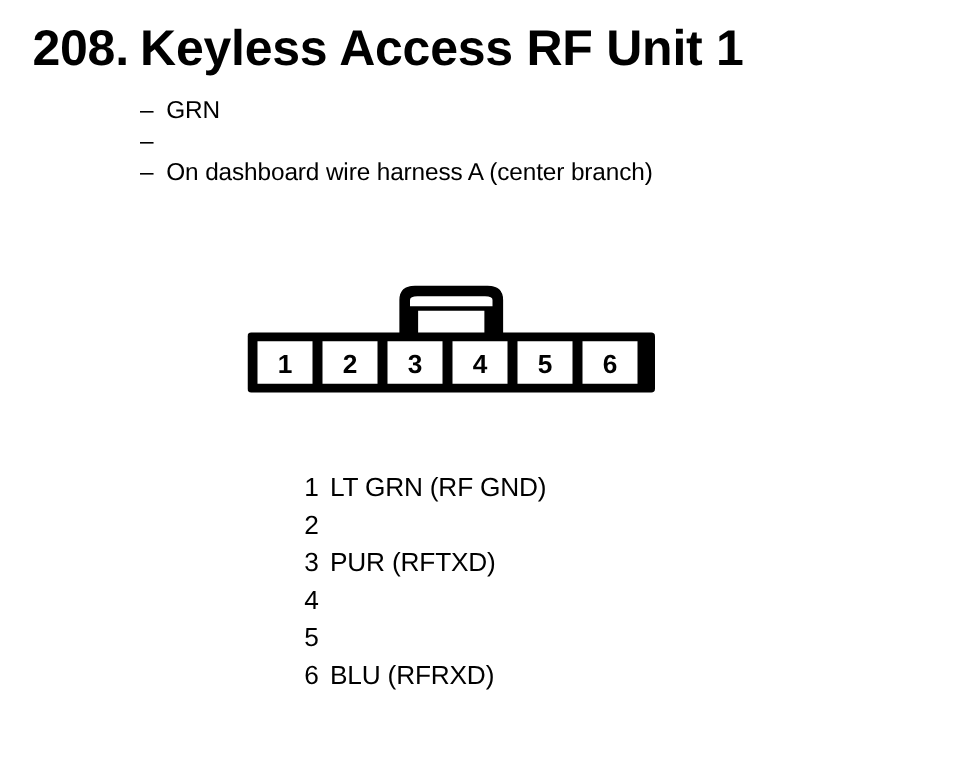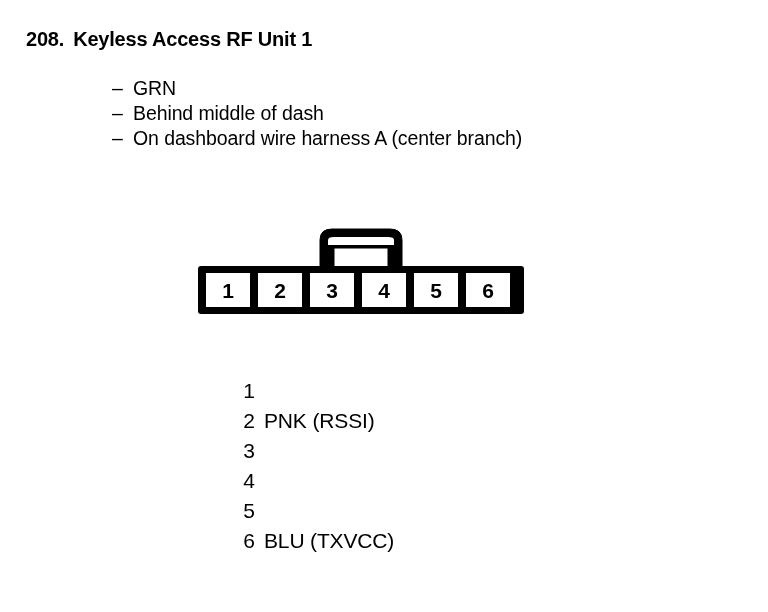--- a/index.html
+++ b/index.html
@@ -15,21 +15,21 @@
     font-family: "Liberation Sans", sans-serif;
     color: #000000;
     -webkit-font-smoothing: none;
   }
 
   
   .title {
     position: absolute;
     left: 26px;
     top: 22px;
-    font-size: 20px;
+    font-size: 40px;
     font-weight: bold;
     letter-spacing: -0.2px;
     white-space: nowrap;
     line-height: 34px;
   }
   .title .num { margin-right: 9px; }
 
   
   .bullets {
     position: absolute;
@@ -92,21 +92,20 @@
   <span class="num">208.</span><span>Keyless Access RF Unit 1</span>
 </div>
 
 <div class="bullets">
   <div class="bullet-row">
     <span class="bullet-dash">–</span>
     <span class="bullet-text">GRN</span>
   </div>
   <div class="bullet-row">
     <span class="bullet-dash">–</span>
-    <span class="bullet-text">Behind middle of dash</span>
   </div>
   <div class="bullet-row">
     <span class="bullet-dash">–</span>
     <span class="bullet-text">On dashboard wire harness A (center branch)</span>
   </div>
 </div>
 
 <div class="connector">
   <svg width="326" height="92" viewBox="0 0 326 92" xmlns="http://www.w3.org/2000/svg">
 
@@ -146,31 +145,32 @@
     <text id="cav-num-3" x="134" y="72" font-family="Liberation Sans, sans-serif" font-size="21" font-weight="bold" text-anchor="middle" fill="#000000">3</text>
     <text id="cav-num-4" x="186" y="72" font-family="Liberation Sans, sans-serif" font-size="21" font-weight="bold" text-anchor="middle" fill="#000000">4</text>
     <text id="cav-num-5" x="238" y="72" font-family="Liberation Sans, sans-serif" font-size="21" font-weight="bold" text-anchor="middle" fill="#000000">5</text>
     <text id="cav-num-6" x="290" y="72" font-family="Liberation Sans, sans-serif" font-size="21" font-weight="bold" text-anchor="middle" fill="#000000">6</text>
   </svg>
 </div>
 
 <div class="pinlist">
   <div class="pin-row">
     <span class="pin-num">1</span>
+    <span class="pin-label">LT GRN (RF GND)</span>
   </div>
   <div class="pin-row">
     <span class="pin-num">2</span>
-    <span class="pin-label">PNK (RSSI)</span>
   </div>
   <div class="pin-row">
     <span class="pin-num">3</span>
+    <span class="pin-label">PUR (RFTXD)</span>
   </div>
   <div class="pin-row">
     <span class="pin-num">4</span>
   </div>
   <div class="pin-row">
     <span class="pin-num">5</span>
   </div>
   <div class="pin-row">
     <span class="pin-num">6</span>
-    <span class="pin-label">BLU (TXVCC)</span>
+    <span class="pin-label">BLU (RFRXD)</span>
   </div>
 </div>
 
 </body></html>

